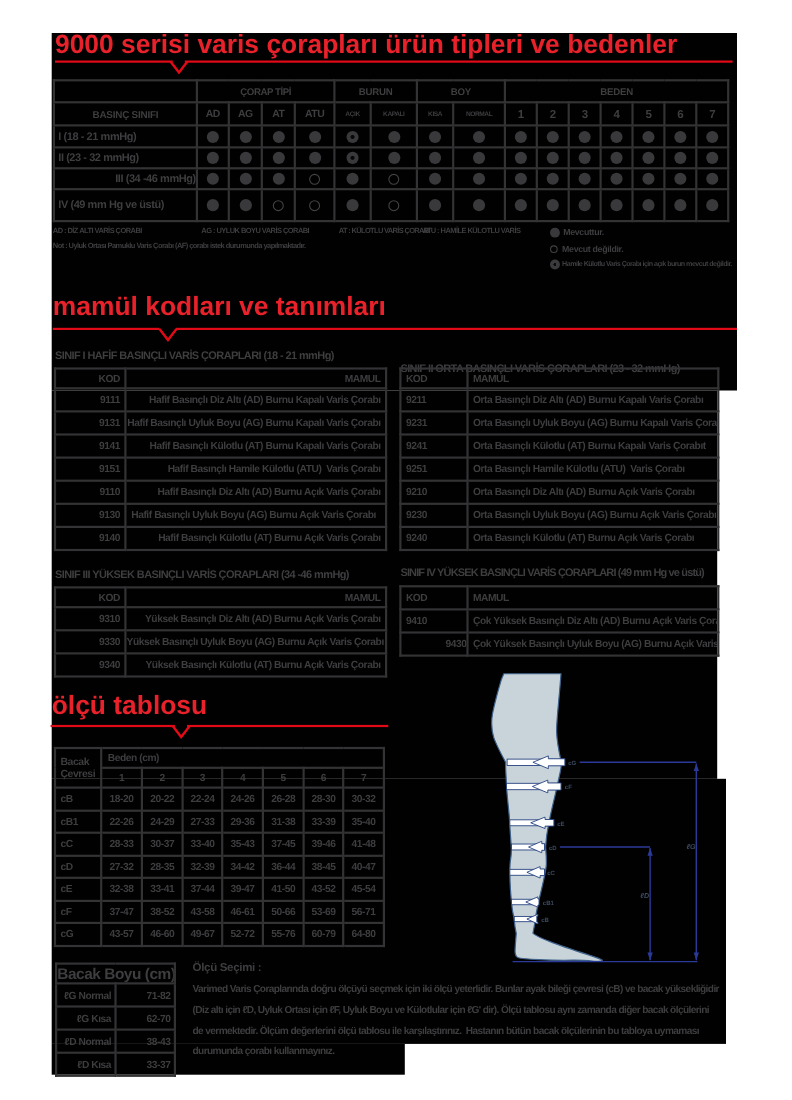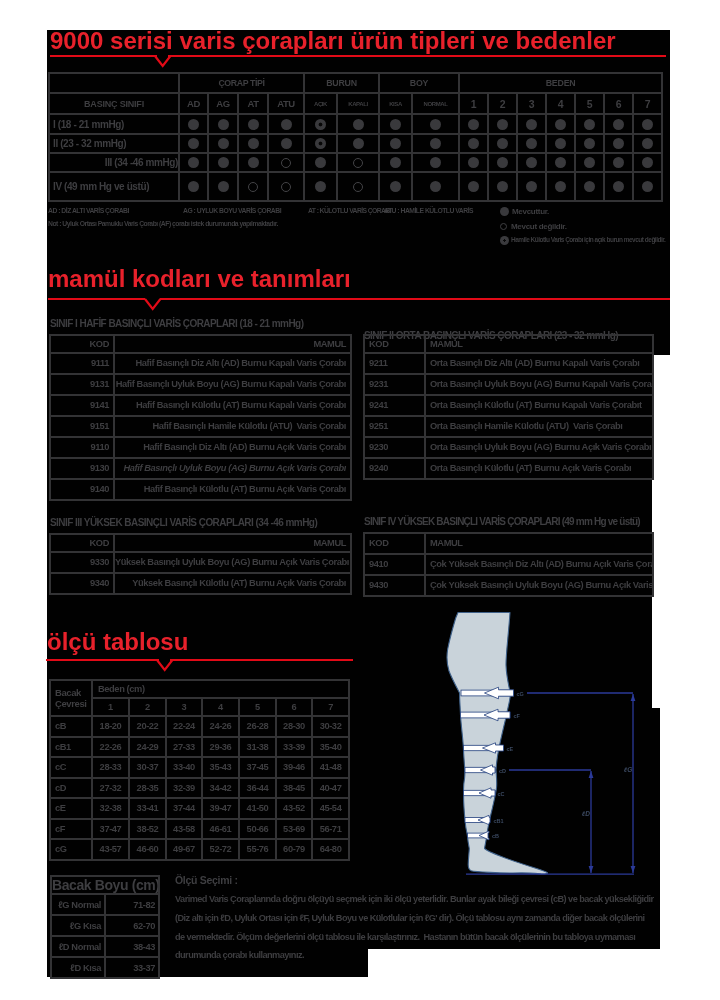--- a/index.html
+++ b/index.html
@@ -219,21 +219,21 @@
   <tr style="height:21px;">
         <td style="text-align:right;padding-right:4px;">9151</td>
         <td style="text-align:right;padding-right:4px;">Hafif Basınçlı Hamile Külotlu (ATU)&nbsp; Varis Çorabı</td>
       </tr>
   <tr style="height:21px;">
         <td style="text-align:right;padding-right:4px;">9110</td>
         <td style="text-align:right;padding-right:4px;">Hafif Basınçlı Diz Altı (AD) Burnu Açık Varis Çorabı</td>
       </tr>
   <tr style="height:21px;margin-top:34px;">
         <td style="text-align:right;padding-right:4px;">9130</td>
-        <td style="text-align:right;padding-right:4px;font-style:italic;">Hafif Basınçlı Uyluk Boyu (AG) Burnu Açık Varis Çorabı</td>
+        <td style="text-align:center;padding-right:4px;">Hafif Basınçlı Uyluk Boyu (AG) Burnu Açık Varis Çorabı</td>
       </tr>
   <tr style="height:21px;">
         <td style="text-align:right;padding-right:4px;">9140</td>
         <td style="text-align:right;padding-right:4px;">Hafif Basınçlı Külotlu (AT) Burnu Açık Varis Çorabı</td>
       </tr>
 </tbody>
   </table>
 
 <div class="abs gtx" style="left:364px;top:318px;font-size:10px;font-weight:bold;letter-spacing:-0.55px;margin-top:12px;">SINIF II ORTA BASINÇLI VARİS ÇORAPLARI (23 - 32 mmHg)</div>
 
@@ -257,20 +257,24 @@
       </tr>
   <tr style="height:21px;">
         <td style="padding-left:4px;">9241</td>
         <td style="padding-left:4px;">Orta Basınçlı Külotlu (AT) Burnu Kapalı Varis Çorabıt</td>
       </tr>
   <tr style="height:21px;">
         <td style="padding-left:4px;">9251</td>
         <td style="padding-left:4px;">Orta Basınçlı Hamile Külotlu (ATU)&nbsp; Varis Çorabı</td>
       </tr>
   <tr style="height:21px;">
+        <td style="padding-left:4px;">9210</td>
+        <td style="padding-left:4px;">Orta Basınçlı Diz Altı (AD) Burnu Açık Varis Çorabı</td>
+      </tr>
+  <tr style="height:21px;">
         <td style="padding-left:4px;">9230</td>
         <td style="padding-left:4px;">Orta Basınçlı Uyluk Boyu (AG) Burnu Açık Varis Çorabı</td>
       </tr>
   <tr style="height:21px;">
         <td style="padding-left:4px;">9240</td>
         <td style="padding-left:4px;">Orta Basınçlı Külotlu (AT) Burnu Açık Varis Çorabı</td>
       </tr>
 </tbody>
   </table>
 
@@ -280,20 +284,24 @@
   <colgroup>
       <col style="width:64px">
       <col style="width:237px">
     </colgroup>
   <tbody>
       <tr style="height:17.5px;">
         <td style="text-align:right;padding-right:4px;">KOD</td>
         <td style="text-align:right;padding-right:4px;">MAMUL</td>
       </tr>
   <tr style="height:21px;">
+        <td style="text-align:right;padding-right:4px;">9310</td>
+        <td style="text-align:right;padding-right:4px;">Yüksek Basınçlı Diz Altı (AD) Burnu Açık Varis Çorabı</td>
+      </tr>
+  <tr style="height:21px;">
         <td style="text-align:right;padding-right:4px;">9330</td>
         <td style="text-align:right;padding-right:4px;">Yüksek Basınçlı Uyluk Boyu (AG) Burnu Açık Varis Çorabı</td>
       </tr>
   <tr style="height:21px;">
         <td style="text-align:right;padding-right:4px;">9340</td>
         <td style="text-align:right;padding-right:4px;">Yüksek Basınçlı Külotlu (AT) Burnu Açık Varis Çorabı</td>
       </tr>
 </tbody>
   </table>
 
@@ -307,21 +315,21 @@
   <tbody>
       <tr style="height:20.5px;">
         <td style="padding-left:4px;">KOD</td>
         <td style="padding-left:4px;">MAMUL</td>
       </tr>
   <tr style="height:21px;">
         <td style="padding-left:4px;">9410</td>
         <td style="padding-left:4px;">Çok Yüksek Basınçlı Diz Altı (AD) Burnu Açık Varis Çorabı</td>
       </tr>
   <tr style="height:21px;">
-        <td style="padding-left:4px;">9430</td>
+        <td style="padding-left:4px;text-align:right;">9430</td>
         <td style="padding-left:4px;">Çok Yüksek Basınçlı Uyluk Boyu (AG) Burnu Açık Varis Çorabı</td>
       </tr>
 </tbody>
   </table>
 
 <table style="left:49px;top:679px;width:299px;font-size:9.5px;">
   <colgroup>
       <col style="width:42px">
       <col style="width:37px">
       <col style="width:37px">

